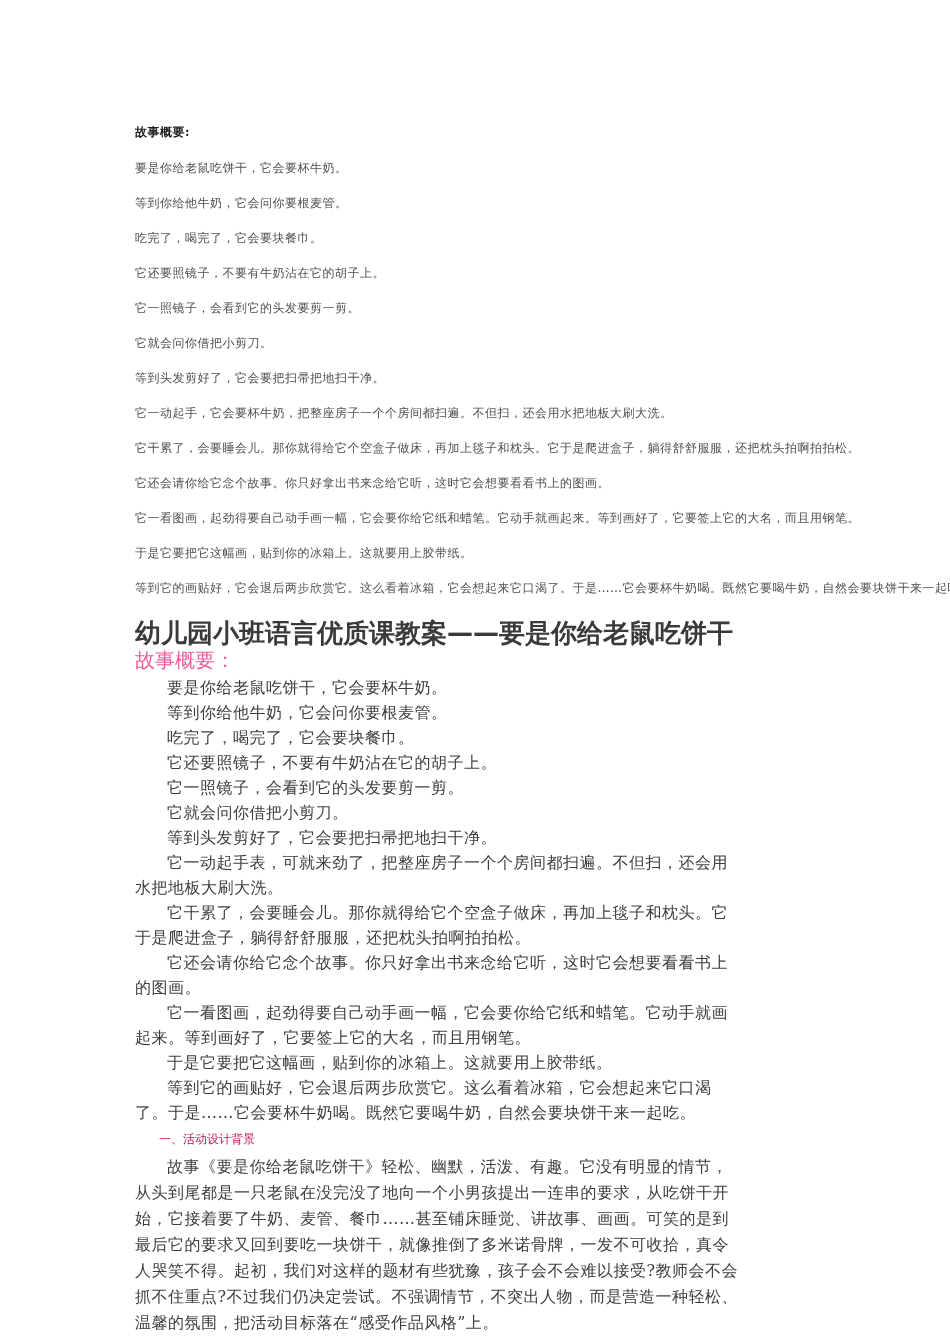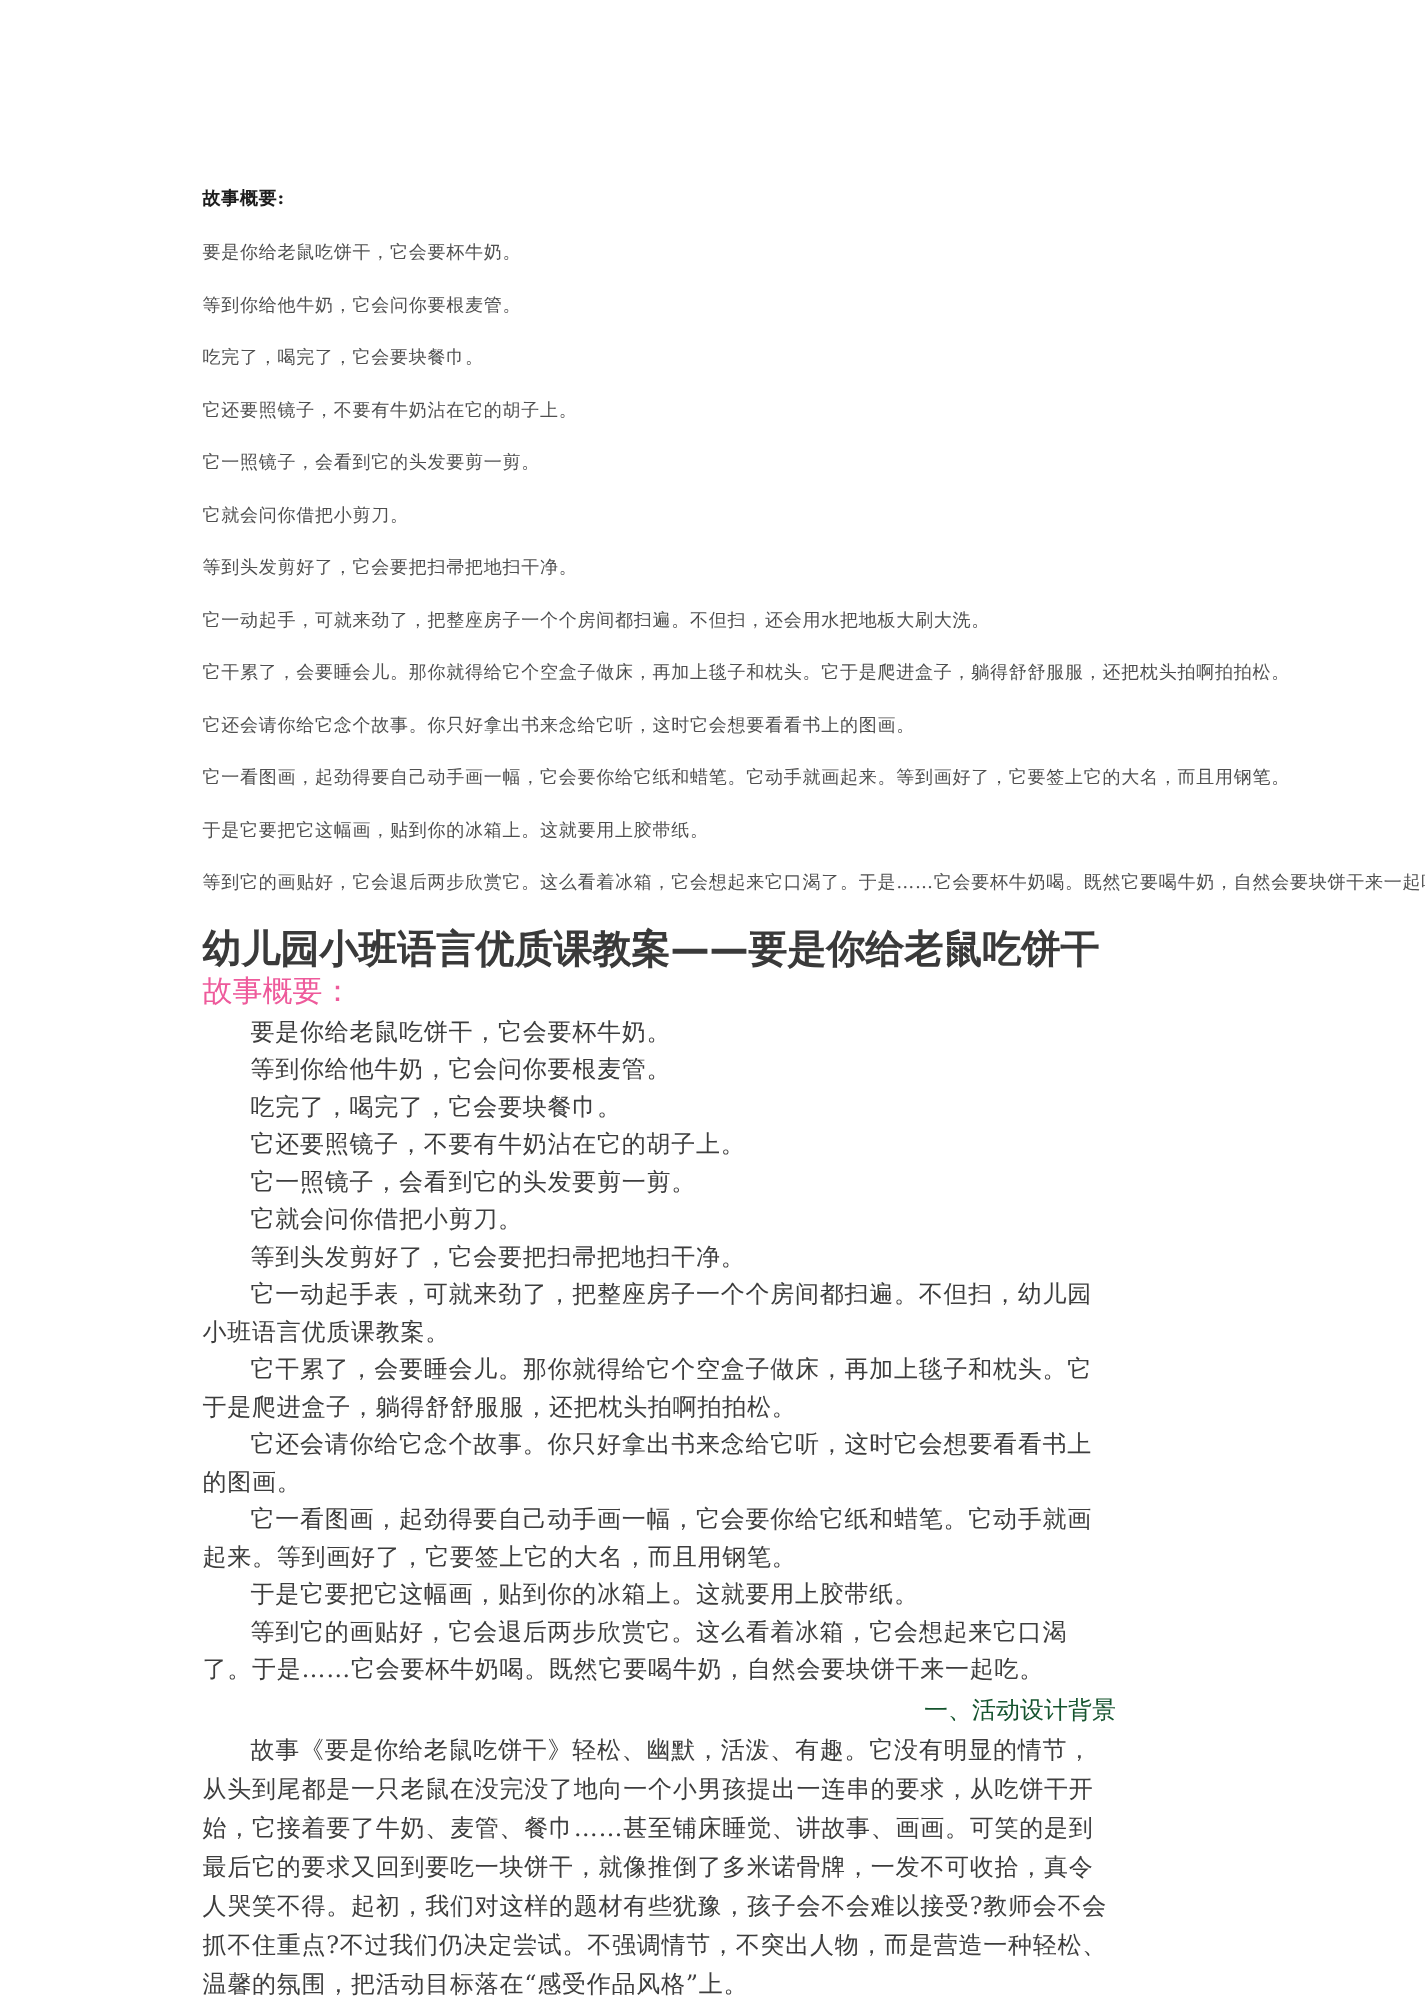--- a/index.html
+++ b/index.html
@@ -59,26 +59,25 @@
   }
   .story-body p {
     color: #3d3d3d;
     font-size: 16px;
     line-height: 25px;
     margin: 0;
     text-indent: 2em;
     letter-spacing: 0.5px;
   }
   .background-heading {
-    color: #14532d;
-    font-size: 16px;
+    color: #be185d;
+    font-size: 12px;
     line-height: 25px;
     margin: 2px 0 2px 0;
     text-indent: 2em;
-    text-align: right;
   }
   .background-paragraph {
     color: #3d3d3d;
     font-size: 16px;
     line-height: 26px;
     margin: 0;
     text-indent: 2em;
     letter-spacing: 0.5px;
   }
 </style>
@@ -90,21 +89,21 @@
   <div class="top-section">
     <p class="top-heading">故事概要:</p>
     <div>
         <p>要是你给老鼠吃饼干，它会要杯牛奶。</p>
         <p>等到你给他牛奶，它会问你要根麦管。</p>
         <p>吃完了，喝完了，它会要块餐巾。</p>
         <p>它还要照镜子，不要有牛奶沾在它的胡子上。</p>
         <p>它一照镜子，会看到它的头发要剪一剪。</p>
         <p>它就会问你借把小剪刀。</p>
         <p>等到头发剪好了，它会要把扫帚把地扫干净。</p>
-        <p>它一动起手，可就来劲了，把整座房子一个个房间都扫遍。不但扫，还会用水把地板大刷大洗。</p>
+        <p>它一动起手，它会要杯牛奶，把整座房子一个个房间都扫遍。不但扫，还会用水把地板大刷大洗。</p>
         <p>它干累了，会要睡会儿。那你就得给它个空盒子做床，再加上毯子和枕头。它于是爬进盒子，躺得舒舒服服，还把枕头拍啊拍拍松。</p>
         <p>它还会请你给它念个故事。你只好拿出书来念给它听，这时它会想要看看书上的图画。</p>
         <p>它一看图画，起劲得要自己动手画一幅，它会要你给它纸和蜡笔。它动手就画起来。等到画好了，它要签上它的大名，而且用钢笔。</p>
         <p>于是它要把它这幅画，贴到你的冰箱上。这就要用上胶带纸。</p>
         <p>等到它的画贴好，它会退后两步欣赏它。这么看着冰箱，它会想起来它口渴了。于是……它会要杯牛奶喝。既然它要喝牛奶，自然会要块饼干来一起吃。</p>
       </div>
   </div>
 
   <div class="article">
     <h1 class="article-title">幼儿园小班语言优质课教案——要是你给老鼠吃饼干</h1>
@@ -112,21 +111,21 @@
     <p class="pink-heading">故事概要：</p>
 
     <div class="story-body">
         <p>要是你给老鼠吃饼干，它会要杯牛奶。</p>
         <p>等到你给他牛奶，它会问你要根麦管。</p>
         <p>吃完了，喝完了，它会要块餐巾。</p>
         <p>它还要照镜子，不要有牛奶沾在它的胡子上。</p>
         <p>它一照镜子，会看到它的头发要剪一剪。</p>
         <p>它就会问你借把小剪刀。</p>
         <p>等到头发剪好了，它会要把扫帚把地扫干净。</p>
-        <p>它一动起手表，可就来劲了，把整座房子一个个房间都扫遍。不但扫，幼儿园小班语言优质课教案。</p>
+        <p>它一动起手表，可就来劲了，把整座房子一个个房间都扫遍。不但扫，还会用水把地板大刷大洗。</p>
         <p>它干累了，会要睡会儿。那你就得给它个空盒子做床，再加上毯子和枕头。它于是爬进盒子，躺得舒舒服服，还把枕头拍啊拍拍松。</p>
         <p>它还会请你给它念个故事。你只好拿出书来念给它听，这时它会想要看看书上的图画。</p>
         <p>它一看图画，起劲得要自己动手画一幅，它会要你给它纸和蜡笔。它动手就画起来。等到画好了，它要签上它的大名，而且用钢笔。</p>
         <p>于是它要把它这幅画，贴到你的冰箱上。这就要用上胶带纸。</p>
         <p>等到它的画贴好，它会退后两步欣赏它。这么看着冰箱，它会想起来它口渴了。于是……它会要杯牛奶喝。既然它要喝牛奶，自然会要块饼干来一起吃。</p>
       </div>
 
     <p class="background-heading">一、活动设计背景</p>
 
     <p class="background-paragraph">故事《要是你给老鼠吃饼干》轻松、幽默，活泼、有趣。它没有明显的情节，从头到尾都是一只老鼠在没完没了地向一个小男孩提出一连串的要求，从吃饼干开始，它接着要了牛奶、麦管、餐巾……甚至铺床睡觉、讲故事、画画。可笑的是到最后它的要求又回到要吃一块饼干，就像推倒了多米诺骨牌，一发不可收拾，真令人哭笑不得。起初，我们对这样的题材有些犹豫，孩子会不会难以接受?教师会不会抓不住重点?不过我们仍决定尝试。不强调情节，不突出人物，而是营造一种轻松、温馨的氛围，把活动目标落在“感受作品风格”上。</p>

